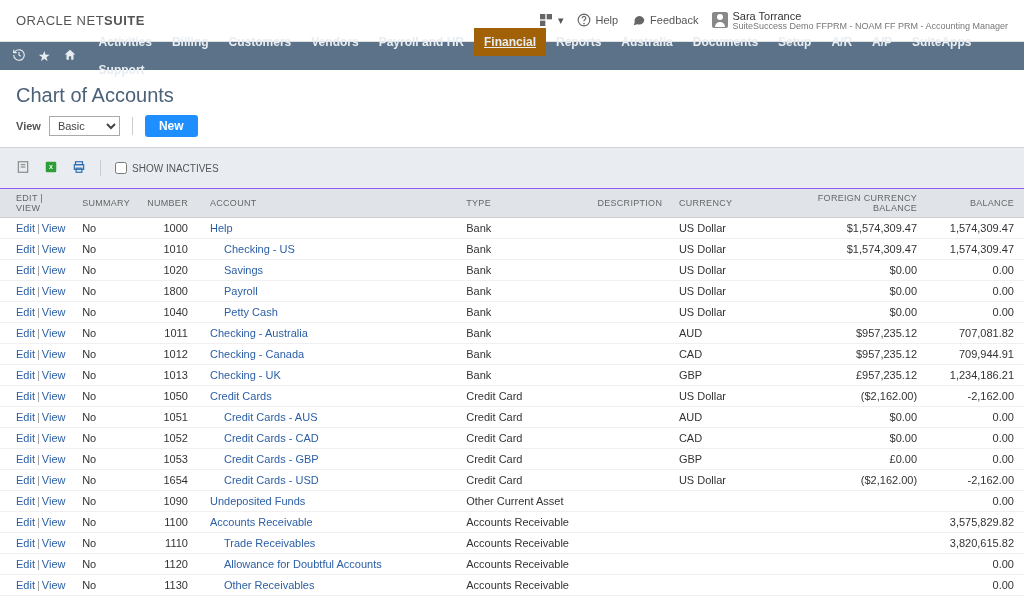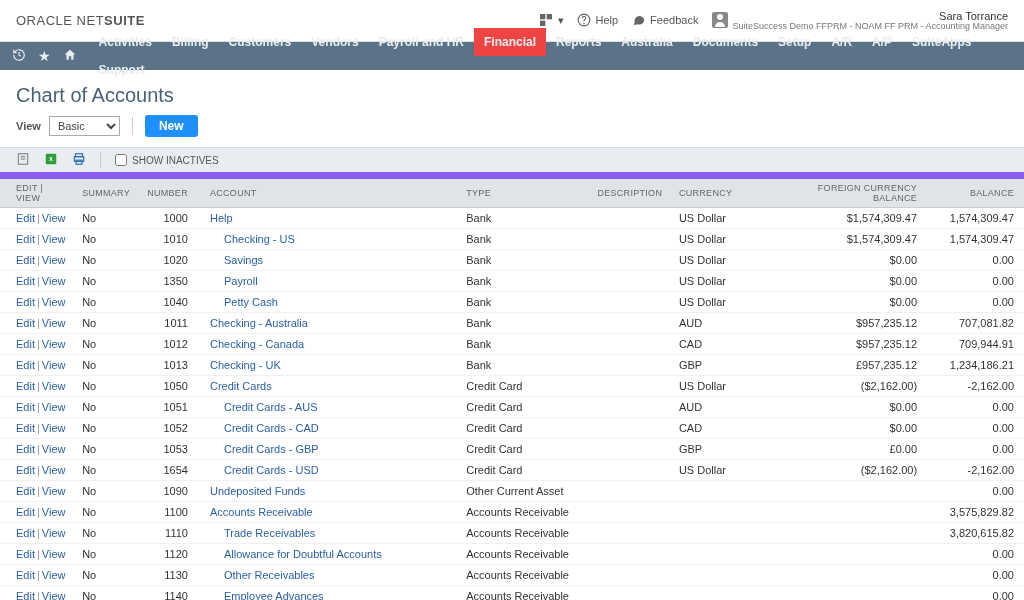--- a/index.html
+++ b/index.html
@@ -8,35 +8,35 @@
 .logo { font-family: Arial; font-size: 13px; color: #555; letter-spacing: 0.5px; margin-right: 30px; white-space: nowrap; }
 .logo .oracle { font-weight: normal; }
 .logo .netsuite { font-weight: normal; }
 .logo .netsuite b { font-weight: bold; }
 .searchwrap { flex: 0 0 390px; position: relative; }
 .searchwrap input { width: 100%; height: 24px; border: 1px solid #aaa; padding: 0 26px 0 8px; font-size: 11px; color: #777; }
 .searchwrap .sicon { position: absolute; right: 6px; top: 4px; color: #666; font-size: 14px; }
 .spacer { flex: 1; }
 .topright { display: flex; align-items: center; gap: 14px; color: #555; }
 .topright .item { display: flex; align-items: center; gap: 4px; font-size: 11px; cursor: pointer; }
-.topright .user { text-align: right; line-height: 1.1; }
+.topright .user { text-align: left; line-height: 1.1; }
 .topright .user .name { font-size: 11px; color: #333; }
 .topright .user .role { font-size: 9px; color: #777; }
 .navbar { background: #5b7289; display: flex; align-items: center; height: 28px; padding: 0 12px; font-size: 12px; }
 .navbar .navicon { color: #e8edf2; margin-right: 12px; font-size: 14px; cursor: pointer; }
 .navbar a { color: #e8edf2; text-decoration: none; padding: 0 10px; line-height: 28px; display: inline-block; font-weight: bold; font-size: 12px; cursor: pointer; }
-.navbar a.active { background: #ef4444; }
+.navbar a.active { background: #a16207; text-decoration: underline; }
 .pagehead { padding: 14px 16px 8px; }
 .pagehead h1 { color: #4b6178; font-size: 20px; font-weight: normal; }
 .controls { display: flex; align-items: center; padding: 0 16px 10px; gap: 8px; }
 .controls label { font-size: 11px; font-weight: bold; color: #555; }
 .controls select { font-size: 11px; border: 1px solid #aaa; height: 20px; padding: 0 18px 0 4px; background: #fff; color: #444; }
 .controls .divider { width: 1px; height: 18px; background: #ccc; margin: 0 4px; }
 .controls .newbtn { background: #1f8fff; color: #fff; border: none; border-radius: 3px; padding: 4px 14px; font-size: 12px; font-weight: bold; cursor: pointer; }
-.toolbar { display: flex; align-items: center; background: #e9edf2; border-top: 1px solid #d0d4d9; border-bottom: 7px solid #8b5cf6; padding: 12px 16px; gap: 14px; height: 18px; }
+.toolbar { display: flex; align-items: center; background: #e9edf2; border-top: 1px solid #d0d4d9; border-bottom: 1px solid #8b5cf6; padding: 20px 16px; gap: 14px; height: 18px; }
 .toolbar .ticon { color: #666; font-size: 13px; cursor: pointer; }
 .toolbar .ticon.green { color: #2e9e3a; }
 .toolbar .ticon.blue { color: #2b6cb0; }
 .toolbar .chk { display: flex; align-items: center; gap: 5px; font-size: 10px; color: #555; }
 .toolbar .chk input { width: 12px; height: 12px; }
 .table { width: 100%; border-collapse: collapse; }
 .table thead th { background: #e0e4e9; color: #666; font-size: 9px; font-weight: normal; text-align: left; padding: 4px 8px; border-bottom: 1px solid #ccc; letter-spacing: 0.3px; }
 .table thead th.r { text-align: right; }
 .table tbody td { padding: 2px 8px; font-size: 11px; border-bottom: 1px solid #f0f0f0; height: 16px; line-height: 16px; }
 .table tbody td.r { text-align: right; }
@@ -198,21 +198,21 @@
         <td class="col-account" style="padding-left:14px"><a class="acct-1">Savings</a></td>
         <td class="col-type">Bank</td>
         <td class="col-desc"></td>
         <td class="col-currency">US Dollar</td>
         <td class="col-fcb r">$0.00</td>
         <td class="col-bal r">0.00</td>
       </tr>
       <tr>
         <td class="col-actions"><a>Edit</a><span class="sep">|</span><a>View</a></td>
         <td class="col-summary">No</td>
-        <td class="col-number r">1350</td>
+        <td class="col-number r">1800</td>
         <td class="col-account" style="padding-left:14px"><a class="acct-1">Payroll</a></td>
         <td class="col-type">Bank</td>
         <td class="col-desc"></td>
         <td class="col-currency">US Dollar</td>
         <td class="col-fcb r">$0.00</td>
         <td class="col-bal r">0.00</td>
       </tr>
       <tr>
         <td class="col-actions"><a>Edit</a><span class="sep">|</span><a>View</a></td>
         <td class="col-summary">No</td>

